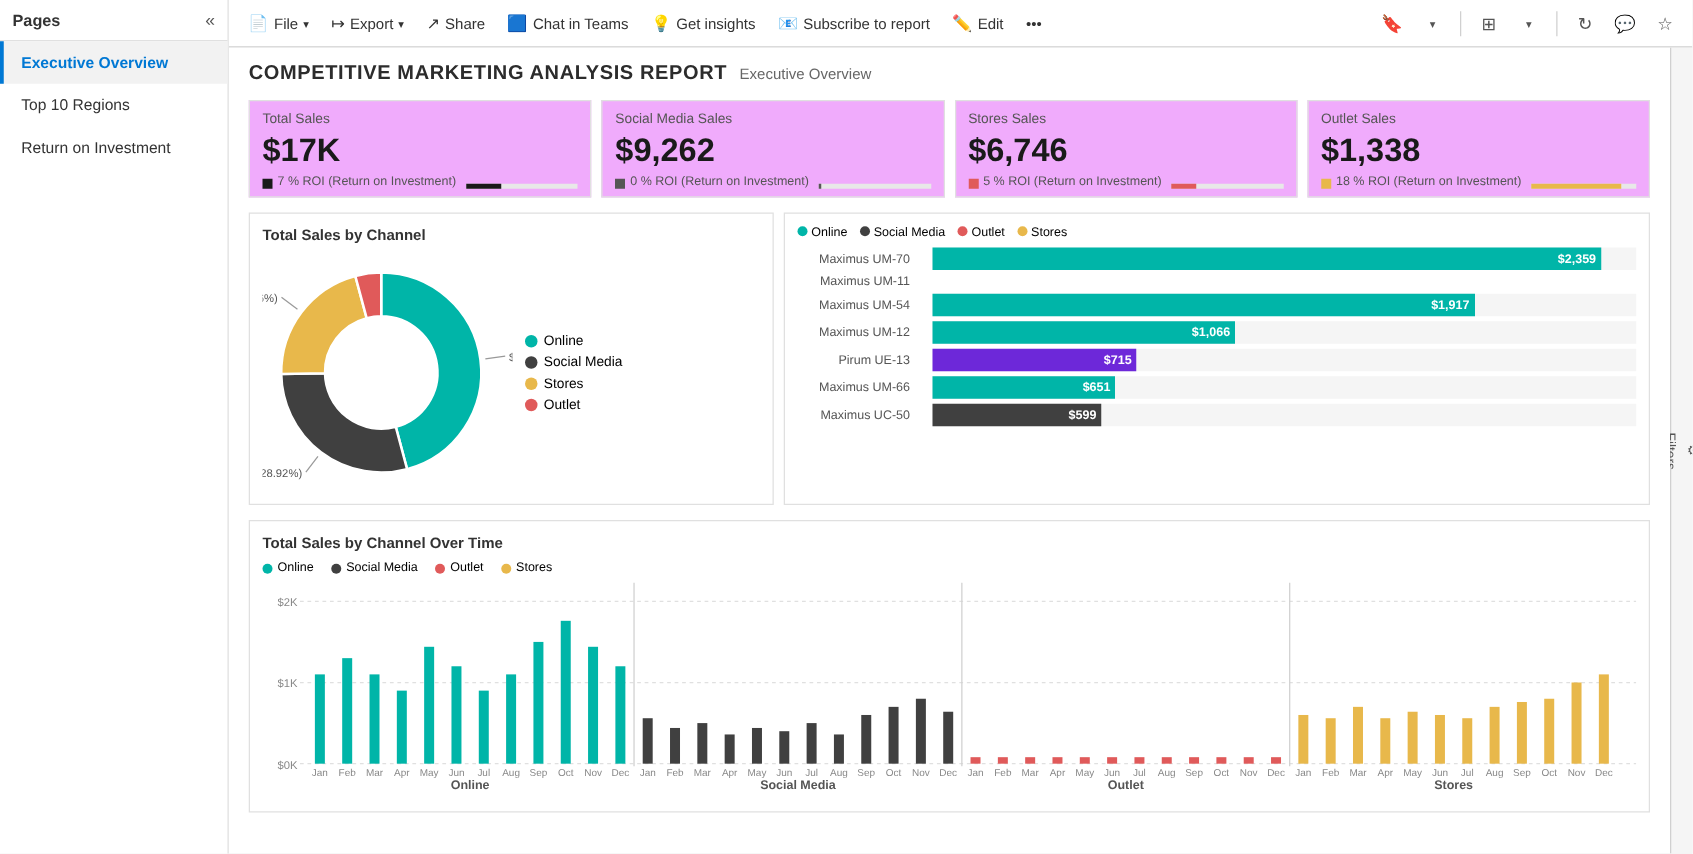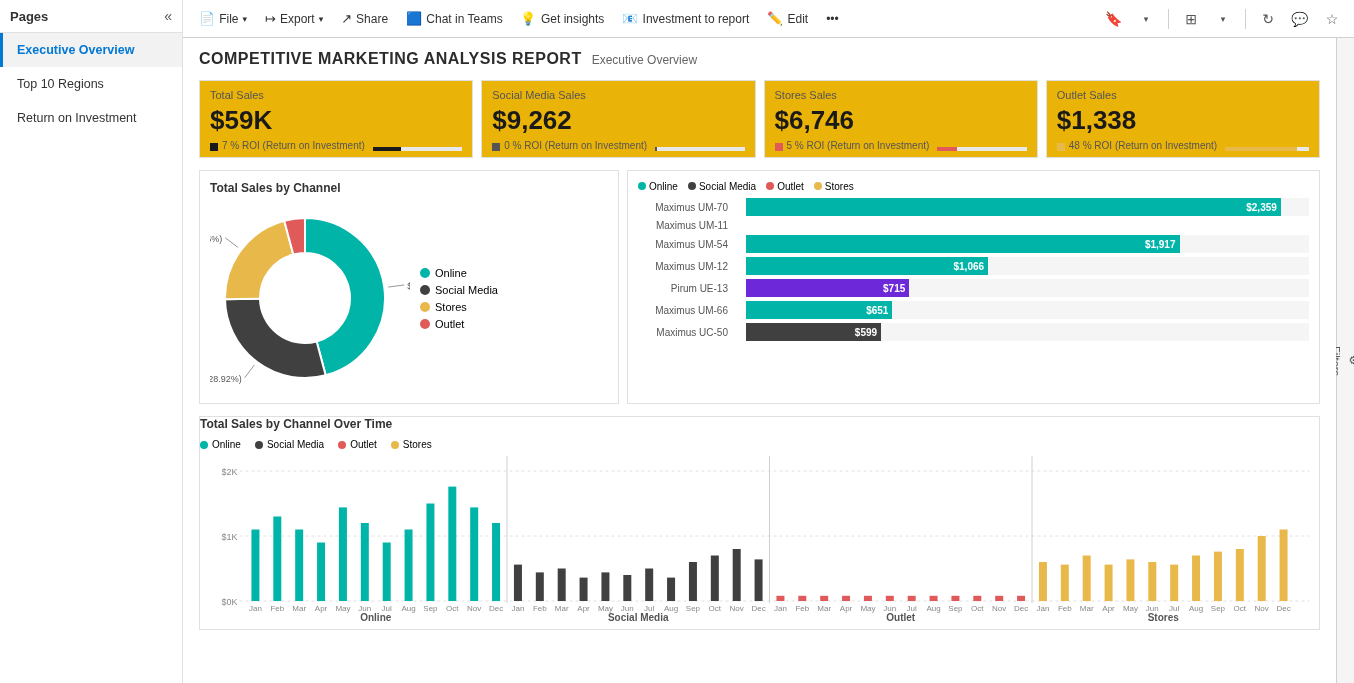--- a/index.html
+++ b/index.html
@@ -25,21 +25,21 @@
     
     #report { flex: 1; overflow-y: auto; background: #fff; padding: 12px 16px; position: relative; }
 
     
     #report-title { display: flex; align-items: baseline; gap: 10px; margin-bottom: 12px; }
     #report-title h1 { font-size: 16px; font-weight: 700; color: #2c2c2c; letter-spacing: 0.5px; }
     #report-title span { font-size: 12px; color: #666; }
 
     
     #kpi-row { display: flex; gap: 8px; margin-bottom: 12px; }
-    .kpi-card { flex: 1; border: 1px solid #e0e0e0; padding: 8px 10px 6px; background: #eab308; }
+    .kpi-card { flex: 1; border: 1px solid #e0e0e0; padding: 8px 10px 6px; background: #f0abfc; }
     .kpi-label { font-size: 11px; color: #555; margin-bottom: 4px; }
     .kpi-value { font-size: 26px; font-weight: 700; color: #1a1a1a; margin-bottom: 4px; }
     .kpi-roi { font-size: 10px; color: #555; display: flex; align-items: flex-end; gap: 4px; }
     .roi-bar-container { flex: 1; height: 4px; background: #e8e8e8; position: relative; margin-left: 4px; }
     .roi-bar { height: 100%; }
 
     
     #charts-row { display: flex; gap: 8px; margin-bottom: 12px; }
     .chart-panel { border: 1px solid #e0e0e0; background: #fff; padding: 10px; }
     #donut-panel { flex: 0 0 420px; }
@@ -57,21 +57,21 @@
     #hbar-chart { display: flex; flex-direction: column; gap: 4px; }
     .hbar-row { display: flex; align-items: center; gap: 18px; }
     .hbar-label { font-size: 10px; color: #555; text-align: right; width: 90px; flex-shrink: 0; }
     .hbar-track { flex: 1; height: 18px; background: #f5f5f5; position: relative; }
     .hbar-fill { height: 100%; display: flex; align-items: center; padding-right: 4px; justify-content: flex-end; }
     .hbar-val { font-size: 10px; color: #fff; font-weight: 600; }
     .channel-legend { display: flex; gap: 10px; font-size: 10px; margin-bottom: 6px; }
     .channel-dot { width: 8px; height: 8px; border-radius: 50%; display: inline-block; margin-right: 3px; }
 
     
-    #timeseries-panel { border: 1px solid #e0e0e0; background: #fff; }
+    #timeseries-panel { border: 1px solid #e0e0e0; background: #fff; padding: 10px; }
     #timeseries-legend { display: flex; gap: 14px; font-size: 10px; margin-bottom: 6px; }
     #timeseries-chart { width: 100%; height: 170px; }
 
     
     #filters-panel { width: 18px; background: #f5f5f5; border-left: 1px solid #d0d0d0; display: flex; flex-direction: column; align-items: center; justify-content: center; cursor: pointer; writing-mode: vertical-rl; text-orientation: mixed; font-size: 11px; color: #555; gap: 6px; flex-shrink: 0; }
   </style>
 </head>
 <body>
 
 <div id="sidebar">
@@ -106,21 +106,21 @@
     <button class="toolbar-btn">
       <span style="font-size:13px;color:#5b5fc7;">🟦</span>
       <span>Chat in Teams</span>
     </button>
     <button class="toolbar-btn">
       <span style="font-size:13px;">💡</span>
       <span>Get insights</span>
     </button>
     <button class="toolbar-btn">
       <span style="font-size:13px;">📧</span>
-      <span>Investment to report</span>
+      <span>Subscribe to report</span>
     </button>
     <button class="toolbar-btn">
       <span style="font-size:13px;">✏️</span>
       <span>Edit</span>
     </button>
     <button class="toolbar-btn">
       <span>•••</span>
     </button>
     <div class="toolbar-spacer"></div>
     <div class="toolbar-right">
@@ -141,21 +141,21 @@
 
       <div id="report-title">
         <h1>COMPETITIVE MARKETING ANALYSIS REPORT</h1>
         <span>Executive Overview</span>
       </div>
 
       <div id="kpi-row">
 
       <div class="kpi-card">
     <div class="kpi-label">Total Sales</div>
-    <div class="kpi-value">$59K</div>
+    <div class="kpi-value">$17K</div>
     <div class="kpi-roi">
       <span style="width:8px;height:8px;background:#1a1a1a;display:inline-block;flex-shrink:0;"></span>
       <span style="font-size:10px;">7 % ROI (Return on Investment)</span>
       <div class="roi-bar-container">
                 <div class="roi-bar" style="width:28px;background:#1a1a1a;"></div>
               </div>
     </div>
   </div>
           <div class="kpi-card">
     <div class="kpi-label">Social Media Sales</div>
@@ -177,21 +177,21 @@
       <div class="roi-bar-container">
                 <div class="roi-bar" style="width:20px;background:#e05a5a;"></div>
               </div>
     </div>
   </div>
           <div class="kpi-card">
     <div class="kpi-label">Outlet Sales</div>
     <div class="kpi-value">$1,338</div>
     <div class="kpi-roi">
       <span style="width:8px;height:8px;background:#e8b84b;display:inline-block;flex-shrink:0;"></span>
-      <span style="font-size:10px;">48 % ROI (Return on Investment)</span>
+      <span style="font-size:10px;">18 % ROI (Return on Investment)</span>
       <div class="roi-bar-container">
                 <div class="roi-bar" style="width:72px;background:#e8b84b;"></div>
               </div>
     </div>
   </div>
         </div>
 
       <div id="charts-row">
 
         <div class="chart-panel" id="donut-panel">

